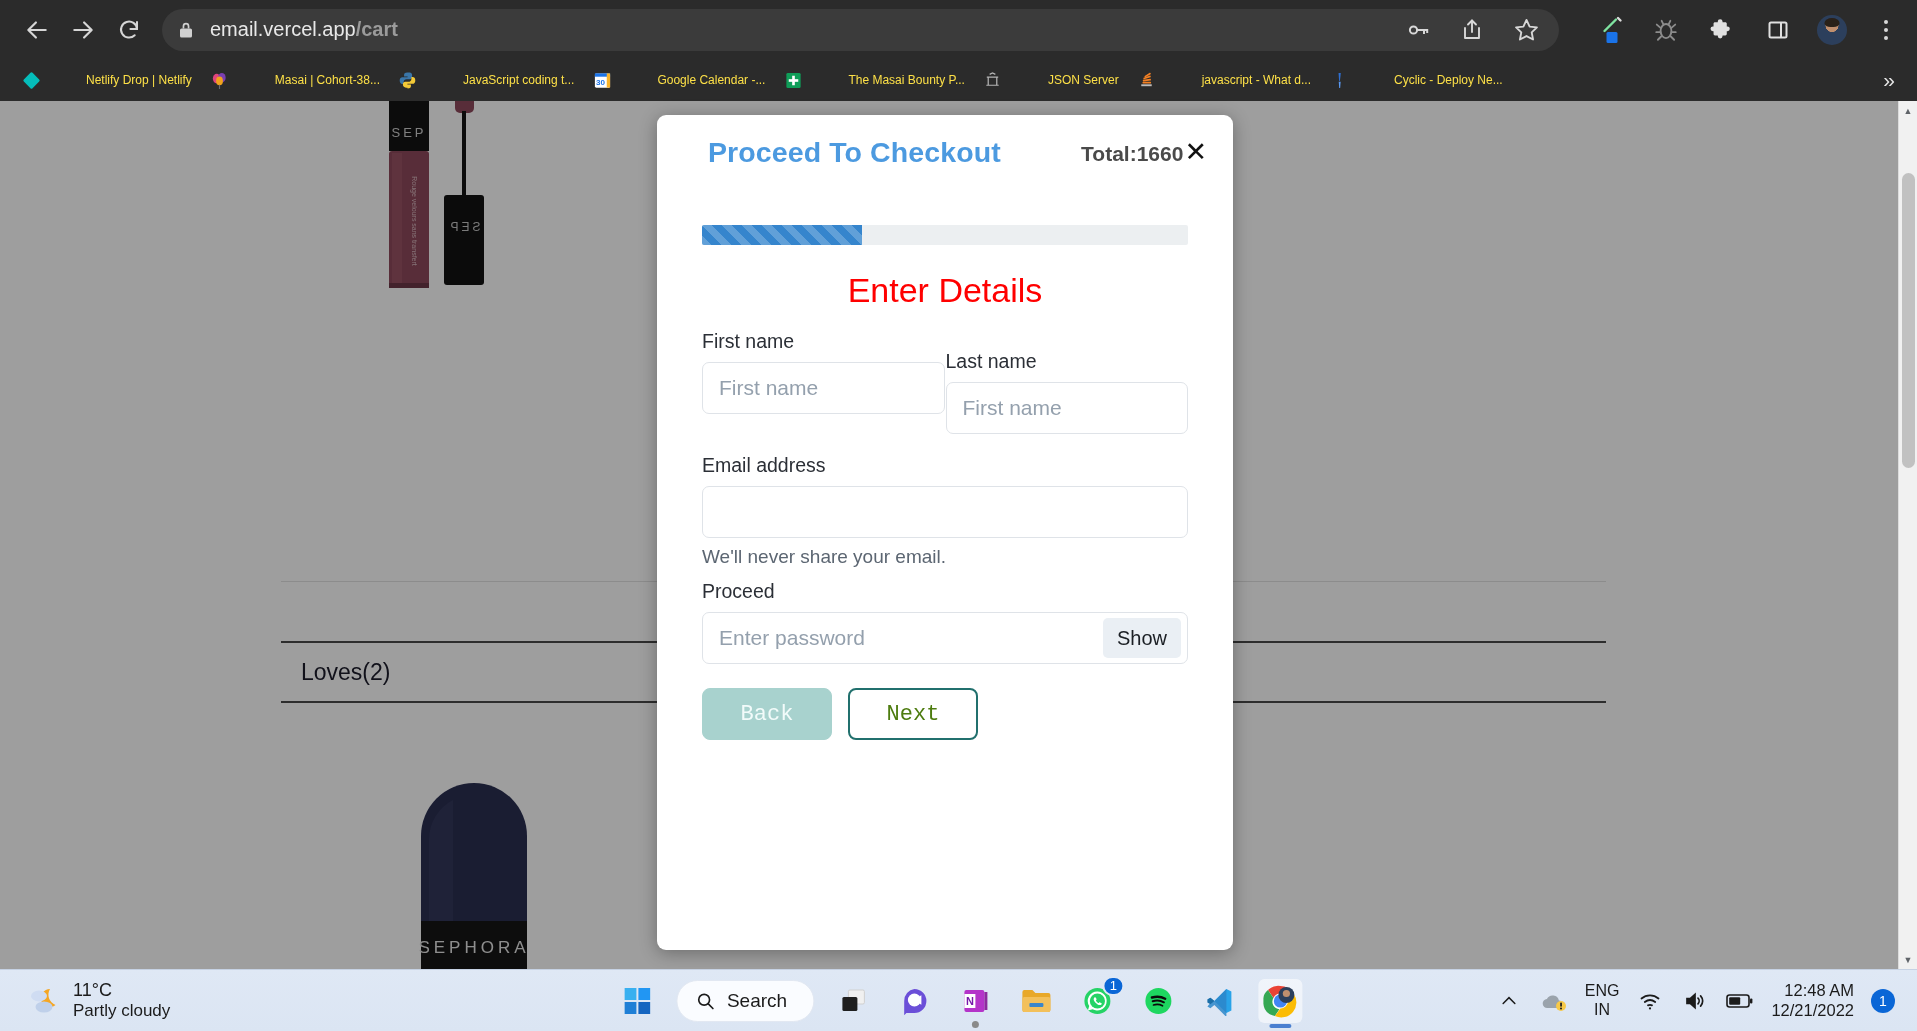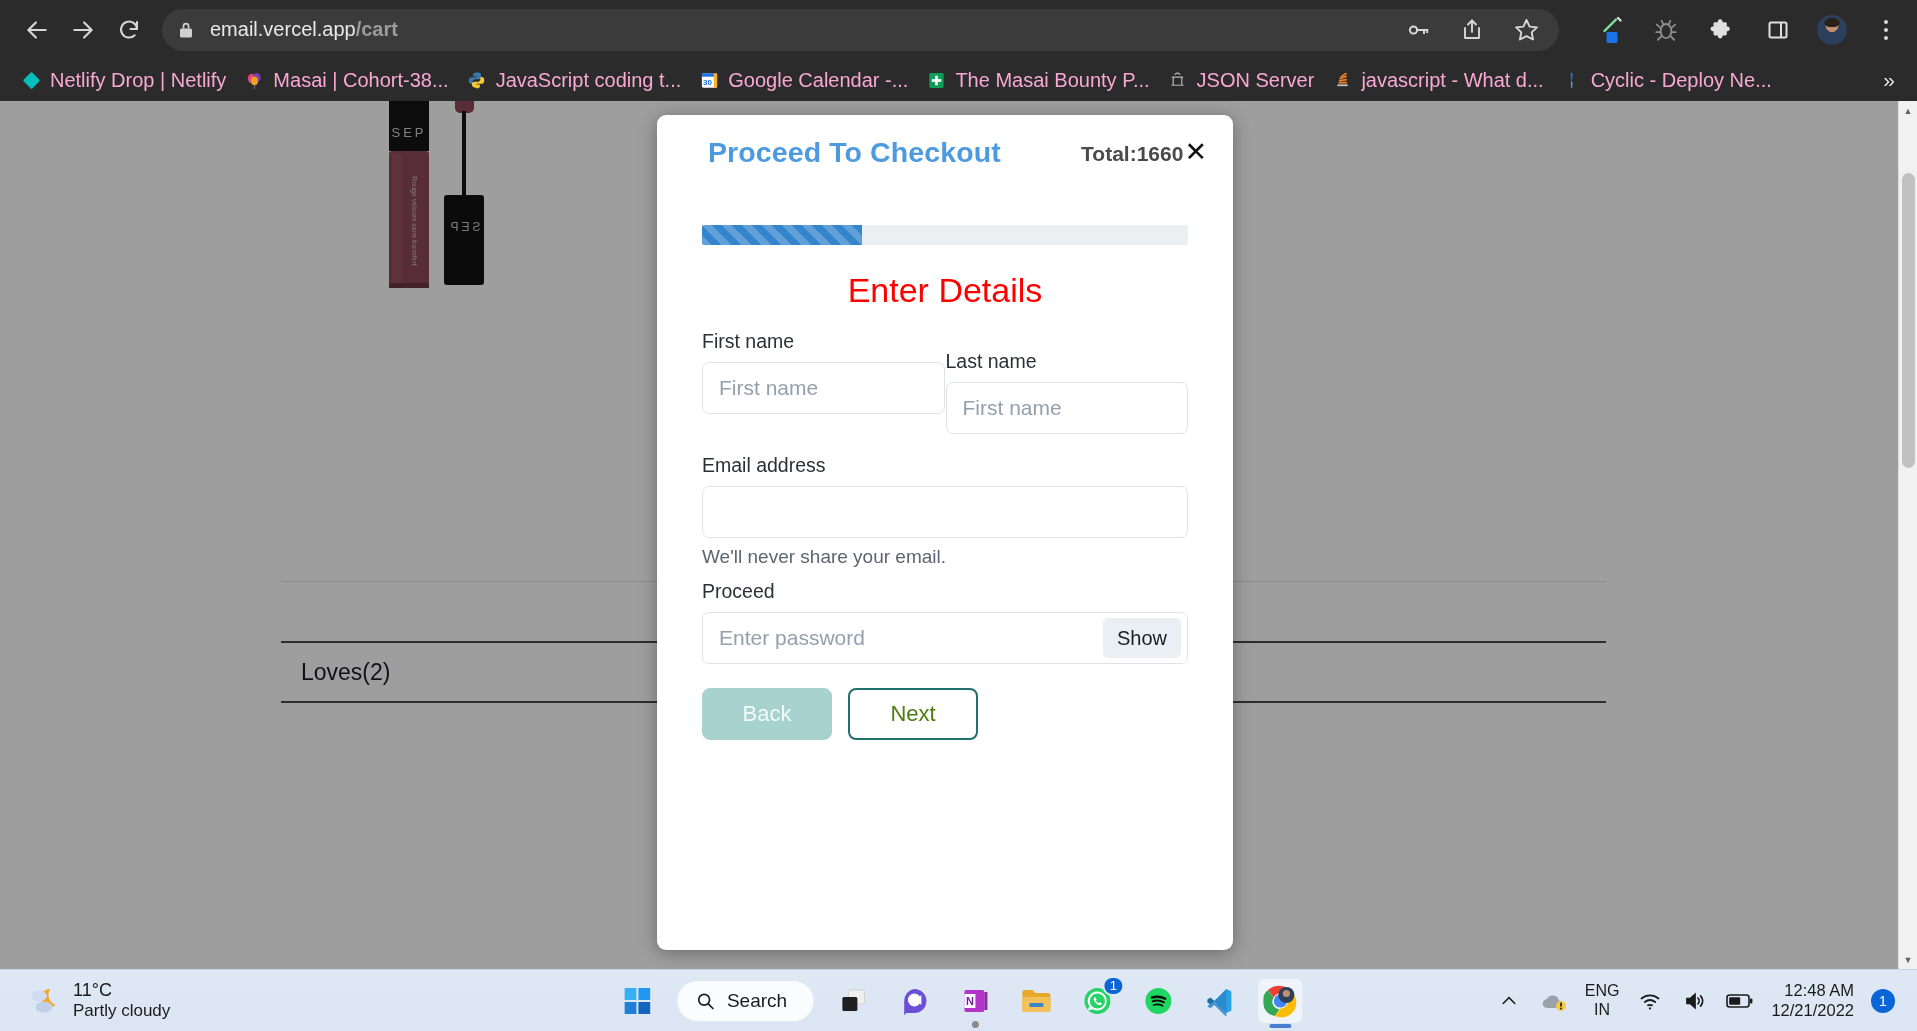--- a/index.html
+++ b/index.html
@@ -58,21 +58,21 @@
 
   
   .bookmarks {
     position: absolute; left: 0; top: 59px; width: 1917px; height: 42px;
     display: flex; align-items: center; padding: 0 12px; gap: 0;
   }
   .bm {
     display: flex; align-items: center; gap: 9px;
     padding: 4px 9px; border-radius: 6px; white-space: nowrap; flex: 0 0 auto;
   }
-  .bm-label { font-size: 20px; color: #f9a8d4; }
+  .bm-label { font-size: 12px; color: #fde047; margin-left: 36px; }
   .bm-ico { width: 20px; height: 20px; flex: 0 0 auto; display: flex; align-items: center; justify-content: center; }
   .bm-overflow { margin-left: auto; color: #e6e6e6; font-size: 21px; padding-right: 10px; }
 
   
   .viewport {
     position: absolute; left: 0; top: 101px; width: 1917px; height: 868px;
     background: #ffffff; overflow: hidden;
   }
   .page-content { position: absolute; inset: 0; background: #fff; }
   .cart-card {
@@ -154,21 +154,21 @@
   .pw-group .inp { padding-right: 92px; }
   .show-btn {
     position: absolute; right: 7px; top: 50%; transform: translateY(-50%);
     height: 40px; padding: 0 14px; border: none; border-radius: 5px;
     background: #eaeff4; color: #1b1f24; font-size: 20px; cursor: pointer;
     font-family: "Liberation Sans", sans-serif;
   }
   .btn-row { display: flex; gap: 16px; margin-top: 24px; }
   .btn {
     height: 52px; min-width: 130px; border-radius: 8px; font-size: 22px;
-    font-family: Liberation Sans, sans-serif; cursor: pointer;
+    font-family: Liberation Mono, monospace; cursor: pointer;
   }
   .btn-back { background: #a8d2ce; border: 1px solid #a8d2ce; color: #f2fbfa; }
   .btn-next { background: #ffffff; border: 2px solid #21706d; color: #4d7c0f; }
 
   
   .taskbar {
     position: absolute; left: 0; top: 969px; width: 1917px; height: 62px;
     background: linear-gradient(180deg, #dfe8f5 0%, #dbe5f3 100%);
     display: flex; align-items: center;
     border-top: 1px solid #c6d2e4;
@@ -399,20 +399,28 @@
             <rect x="110" y="104" width="40" height="90" rx="3" fill="#121212"></rect>
             <text x="130" y="140" font-family="Liberation Sans" font-size="12" fill="#c7c7c7" text-anchor="middle" letter-spacing="3" transform="scale(-1,1) translate(-260,0)">SEP</text>
           </svg>
         </div>
       </div>
 
       <div class="loves-section">
         <div class="loves-header">
           <span class="loves-title">Loves(2)</span>
         </div>
+        <div class="prod-img-2">
+          <svg width="215" height="230" viewBox="0 0 215 230">
+            <path d="M40 230 V95 a53 53 0 0 1 106 0 V230 Z" fill="#2b2f52"></path>
+            <path d="M48 230 V98 a45 45 0 0 1 24 -39 V230 Z" fill="#383d63" opacity=".6"></path>
+            <rect x="40" y="180" width="106" height="50" fill="#151515"></rect>
+            <text x="93" y="212" font-family="Liberation Sans" font-size="17" fill="#e6e6e6" text-anchor="middle" letter-spacing="4">SEPHORA</text>
+          </svg>
+        </div>
       </div>
     </div>
     <div class="dim-overlay"></div>
   </div>
 
   <div class="scrollbar">
     <div class="sb-arrow">▲</div>
     <div class="sb-thumb"></div>
     <div class="sb-arrow" style="position:absolute;bottom:0;width:100%;">▼</div>
   </div>

